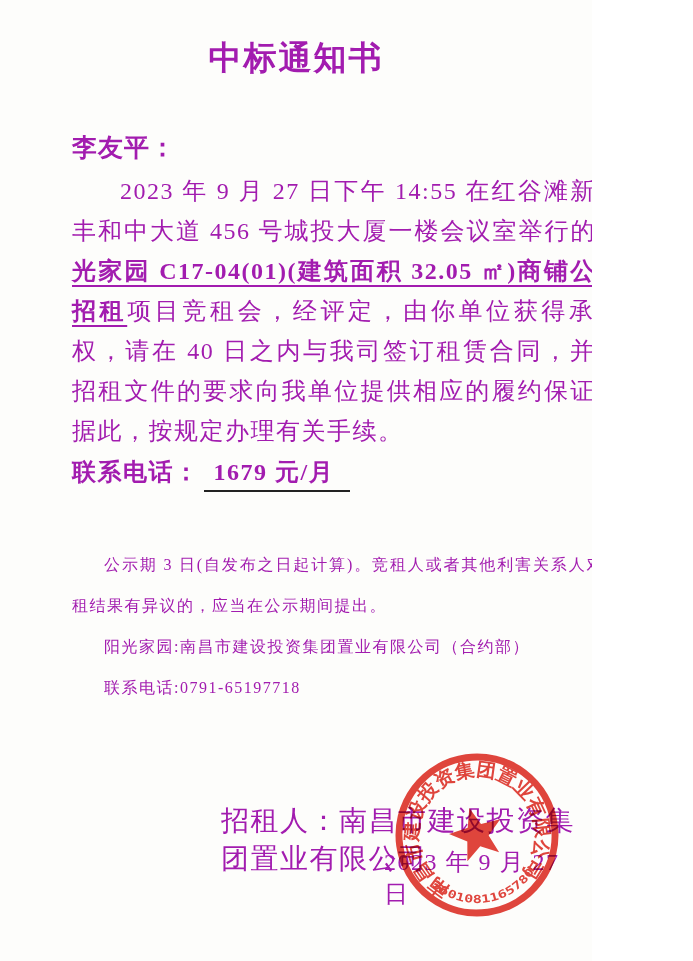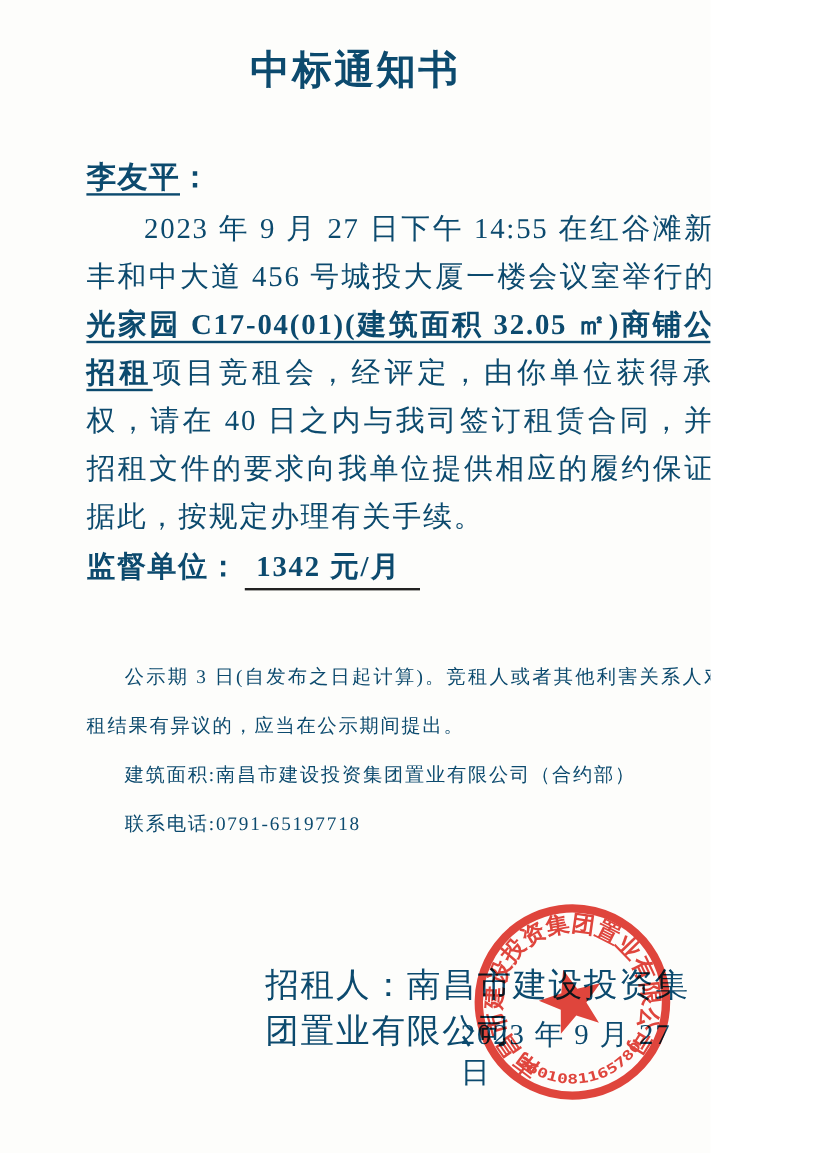--- a/index.html
+++ b/index.html
@@ -1,34 +1,33 @@
 <!DOCTYPE html>
 <html><head>
 <meta charset="utf-8">
 <style>
   html,body{margin:0;padding:0;background:#ffffff;}
   .page{
     position:relative;
     width:592px;height:961px;
     background:#fdfdfb;
     font-family:"Liberation Serif","DejaVu Serif",serif;
-    color:#0c4a6e;
+    color:#a21caf;
     overflow:hidden;
   }
   .title{
     position:absolute;top:36px;left:0;right:0;
     margin:0;text-align:center;
     font-size:33px;font-weight:700;letter-spacing:2px;
   }
   .salutation{
     position:absolute;top:131px;left:72px;
     font-size:25px;font-weight:700;letter-spacing:1px;
   }
   .salutation .name{
-    text-decoration:underline;
     text-decoration-thickness:2px;
     text-underline-offset:5px;
     text-align:right;
   }
   .para1{
     position:absolute;top:171px;left:72px;width:550px;
     margin:0;
     font-size:24px;line-height:40px;letter-spacing:1.5px;
     text-align:justify;text-indent:2em;
   }
@@ -91,26 +90,26 @@
 
   <div class="salutation">
     <span class="name">李友平</span><span>：</span>
   </div>
 
   <p class="para1">
     <span>2023 年 9 月 27 日下午 14:55 在红谷滩新区丰和中大道 456 号城投大厦一楼会议室举行的</span><span class="emph">阳光家园 C17-04(01)(建筑面积 32.05 ㎡)商铺公开招租</span><span>项目竞租会，经评定，由你单位获得承租权，请在 40 日之内与我司签订租赁合同，并按招租文件的要求向我单位提供相应的履约保证。据此，按规定办理有关手续。</span>
   </p>
 
   <div class="result">
-    <span>监督单位：</span><span class="result-value">1342 元/月</span>
+    <span>联系电话：</span><span class="result-value">1679 元/月</span>
   </div>
 
   <div class="publicity">
     <p class="indent">公示期 3 日(自发布之日起计算)。竞租人或者其他利害关系人对竞租结果有异议的，应当在公示期间提出。</p>
-    <p class="indent">建筑面积:南昌市建设投资集团置业有限公司（合约部）</p>
+    <p class="indent">阳光家园:南昌市建设投资集团置业有限公司（合约部）</p>
     <p class="indent">联系电话:0791-65197718</p>
   </div>
 
   <div class="sig-lessor">招租人：南昌市建设投资集团置业有限公司</div>
   <div class="sig-date">2023 年 9 月 27 日</div>
 
   <div class="scan-line"></div>
 
   <div class="stamp">
     <svg viewBox="-115 -115 230 230" xmlns="http://www.w3.org/2000/svg">

